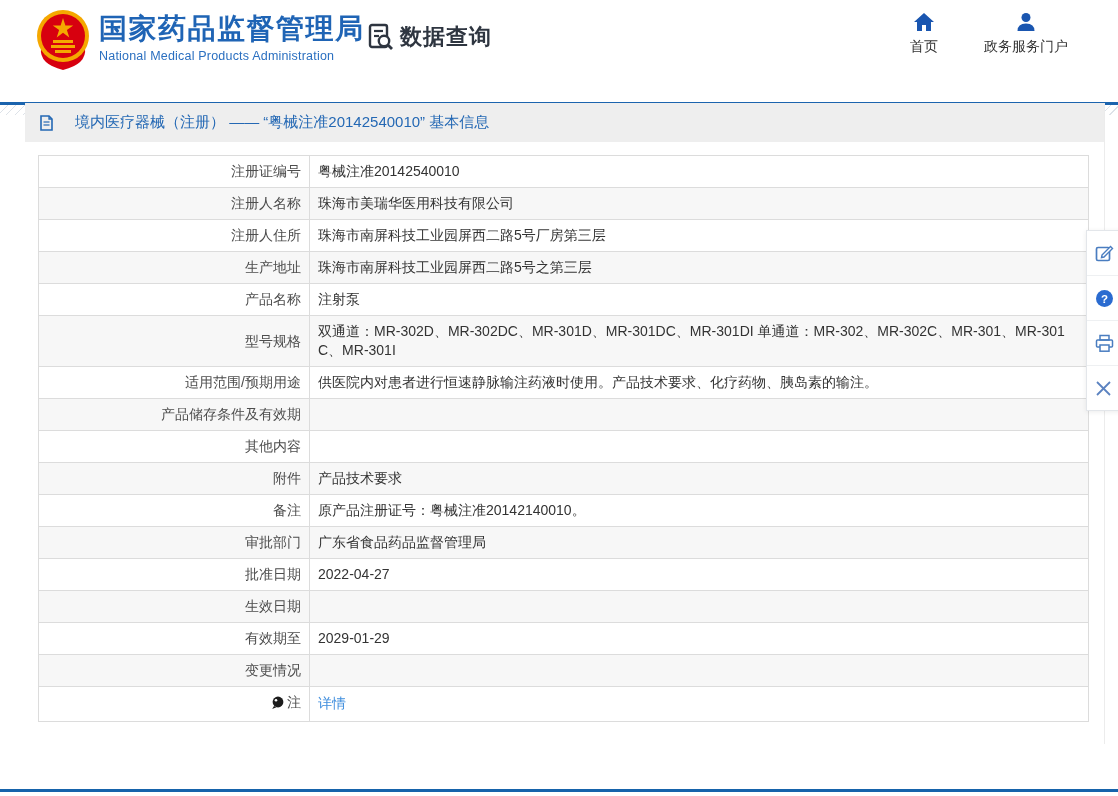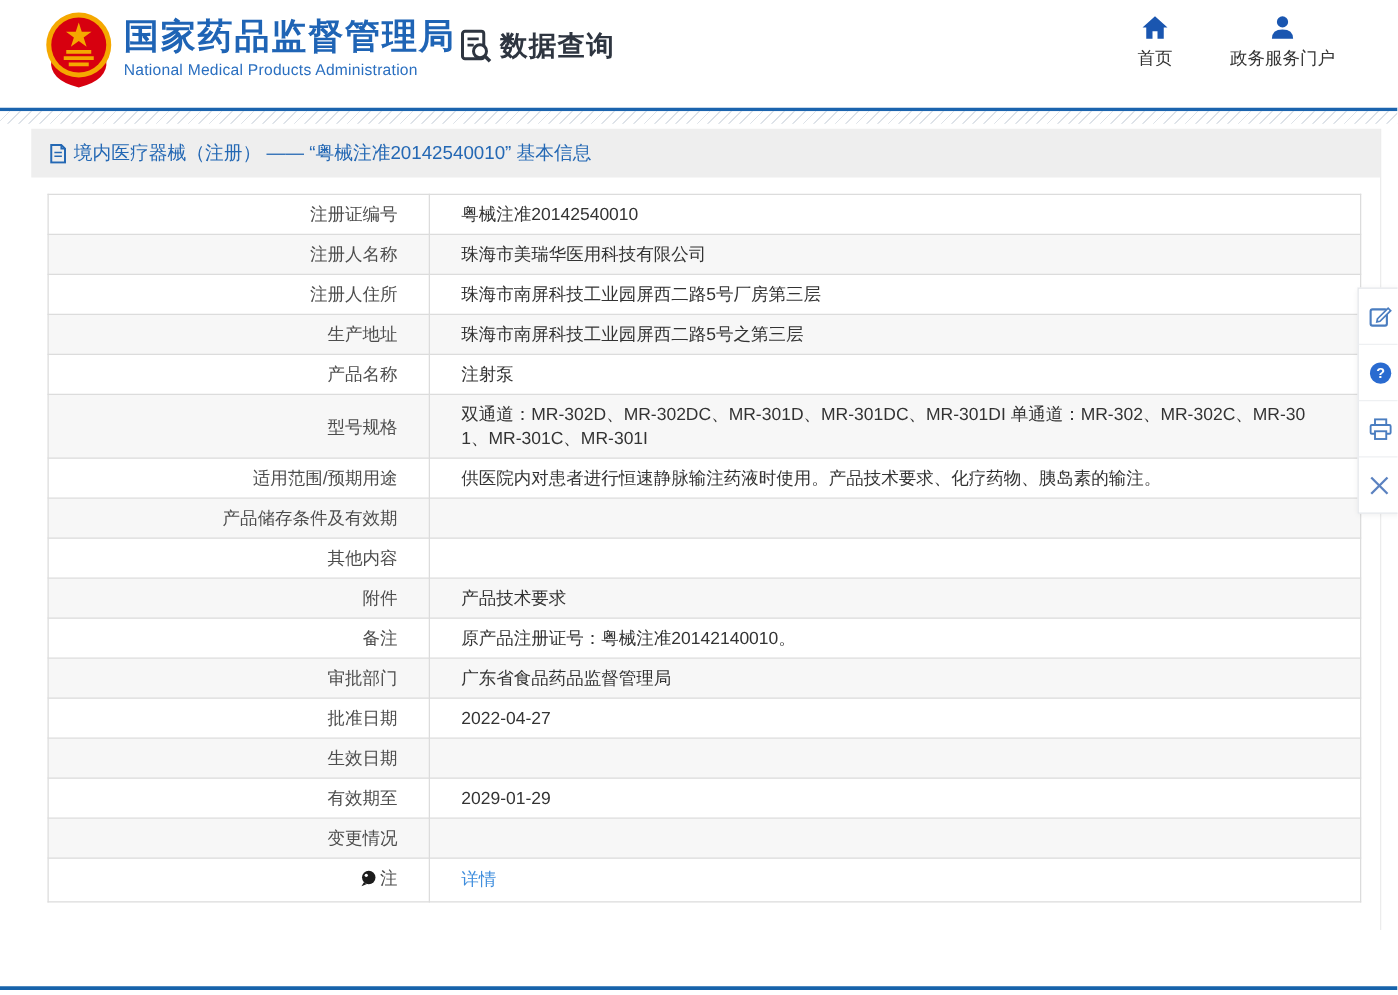--- a/index.html
+++ b/index.html
@@ -3,41 +3,41 @@
 <meta charset="utf-8">
 <style>
   html,body{margin:0;padding:0;}
   body{
     width:1118px;height:796px;position:relative;overflow:hidden;
     background:#ffffff;
     font-family:"Liberation Sans","DejaVu Sans",sans-serif;
     color:#333;
   }
   
-  .header{position:relative;height:86px;background:#fff;}
+  .header{position:relative;height:102px;background:#fff;}
   .logo{position:absolute;left:33px;top:8px;width:60px;height:64px;}
   .org-block{position:absolute;left:99px;top:13px;}
   .org-cn{font-size:28px;font-weight:bold;color:#1f64b5;letter-spacing:1.5px;line-height:32px;}
   .org-en{font-size:12.5px;color:#2a6fc0;margin-top:4px;letter-spacing:.2px;}
   .data-query{position:absolute;left:366px;top:22px;display:flex;align-items:center;gap:4px;}
   .data-query .dq-text{font-size:22px;color:#2e3540;font-weight:600;letter-spacing:1px;}
   .top-nav{position:absolute;right:50px;top:12px;display:flex;gap:46px;}
   .nav-item{display:flex;flex-direction:column;align-items:center;cursor:pointer;justify-content:center;}
   .nav-item .nav-label{font-size:14px;color:#333;margin-top:6px;white-space:nowrap;}
   
   .blue-line{height:3px;background:#1b64ae;}
   .hatch{height:10px;background:repeating-linear-gradient(135deg,#ffffff 0 5px,#dde2e8 5px 6px);}
   
   .content{position:absolute;left:25px;top:103px;width:1079px;border-right:1px solid #ececec;background:#fff;}
-  .panel-title{height:39px;background:#eeeeee;display:flex;align-items:center;padding-left:15px;gap:6px;}
+  .panel-title{height:39px;background:#eeeeee;display:flex;align-items:center;padding-left:15px;gap:22px;}
   .panel-title .pt-text{font-size:15px;color:#2468b4;}
   
   table.info{border-collapse:collapse;margin:13px 15px 22px 13px;width:1051px;
     border:1px solid #c9c9c9;table-layout:fixed;}
-  table.info td{border:1px solid #dcdcdc;font-size:14px;padding:6px 25px;line-height:19px;vertical-align:middle;}
+  table.info td{border:1px solid #dcdcdc;font-size:14px;padding:6px 8px;line-height:19px;vertical-align:middle;}
   table.info tr:nth-child(even){background:#f7f7f7;}
   td.lbl{width:254px;text-align:right;color:#4d4d4d;white-space:nowrap;}
   td.val{color:#333;word-break:break-all;padding-left:14px;}
   td.val a{color:#3e8ddd;text-decoration:none;cursor:pointer;}
   .lbl-inner{display:inline-flex;align-items:center;gap:3px;}
   
   .side-toolbar{position:absolute;left:1086px;top:230px;width:78px;background:#fff;
     border:1px solid #e3e6ea;box-shadow:0 1px 5px rgba(0,0,0,.08);}
   .st-item{height:44px;display:flex;align-items:center;gap:7px;padding-left:8px;cursor:pointer;}
   .st-item + .st-item{border-top:1px solid #eef0f2;}

